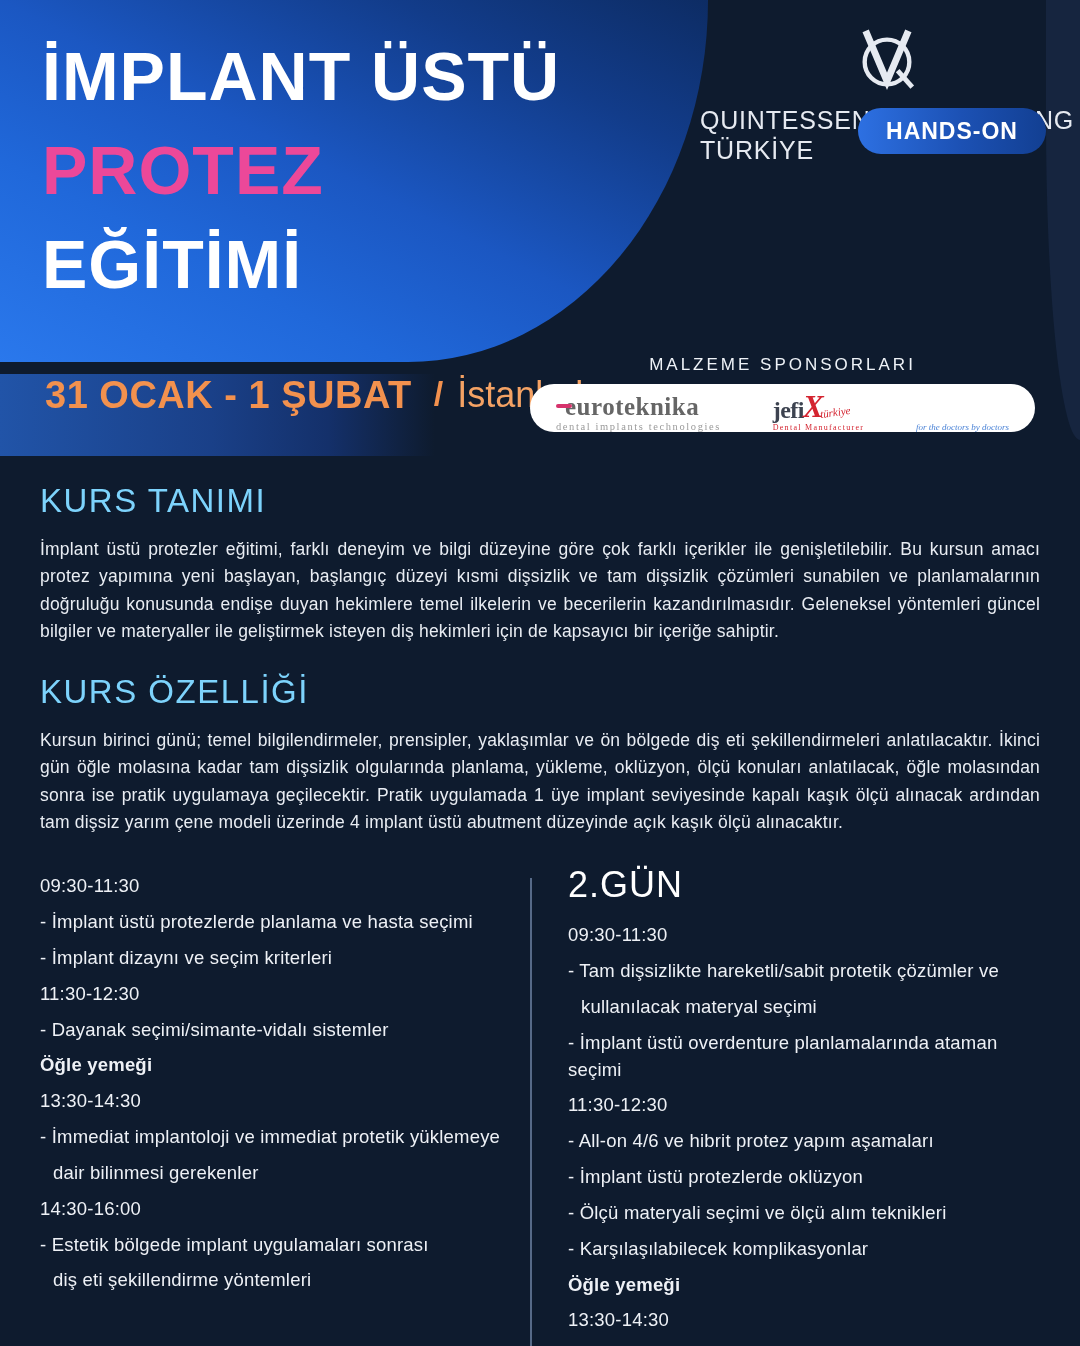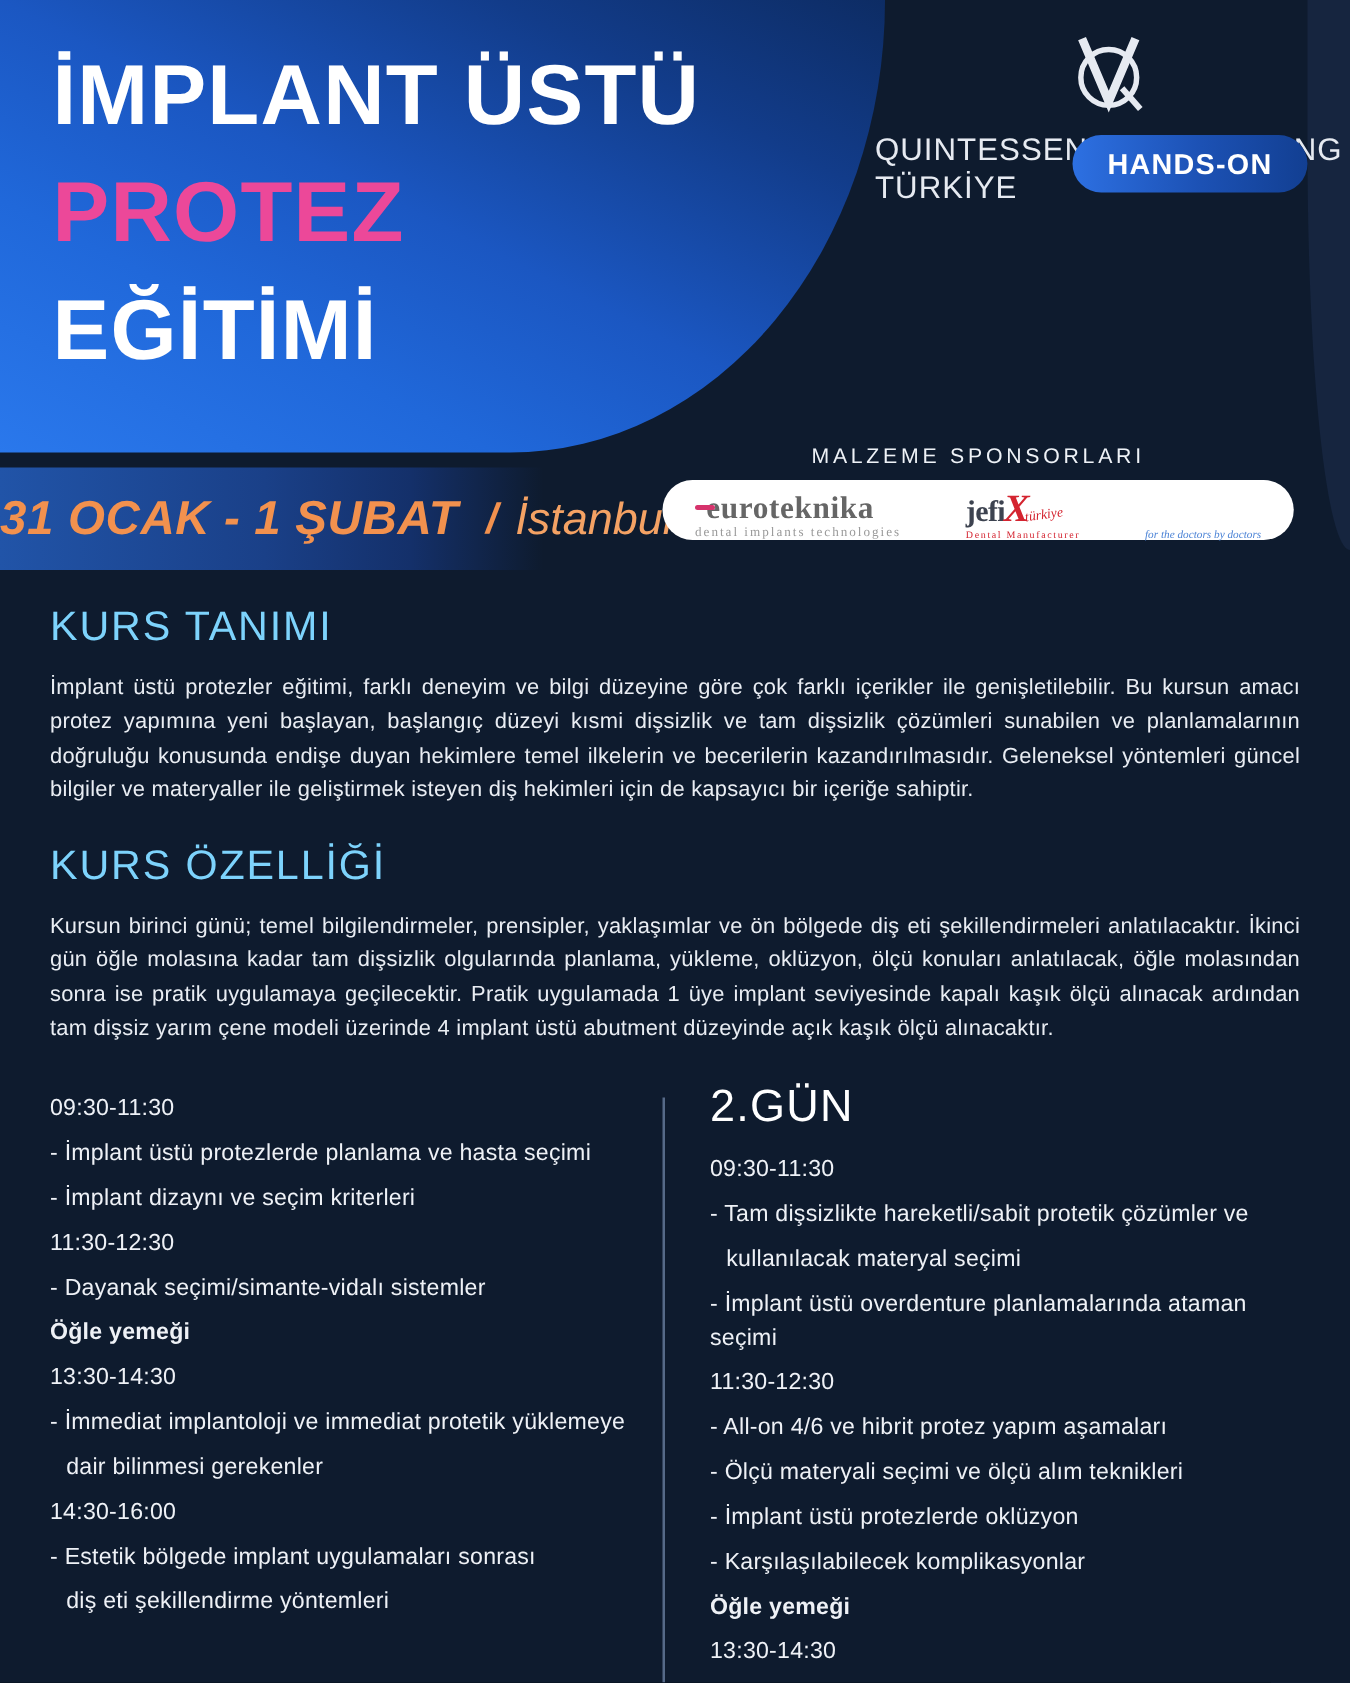--- a/index.html
+++ b/index.html
@@ -42,23 +42,22 @@
     position:absolute; left:858px; top:108px; width:188px; height:46px;
     border-radius:24px;
     background:linear-gradient(90deg,#2d70e2 0%, #1c51b4 55%, #123f92 100%);
     display:flex; align-items:center; justify-content:center;
     color:#fff; font-size:23px; font-weight:800; letter-spacing:1px;
   }
 
   
   .date-banner{
     position:absolute; top:374px; left:0; width:530px; height:82px;
-    display:flex; align-items:center; white-space:nowrap;
+    display:flex; padding-left:45px; white-space:nowrap;
     background:linear-gradient(90deg,#2154a8 0%, #1a4088 40%, #14306a 62%, rgba(14,27,46,0) 82%);
-    font-style:italic;
   }
   .date-banner .dates{ font-size:38px; font-weight:800; color:#f2914e; letter-spacing:0.5px; }
   .date-banner .slash{ font-size:34px; font-weight:800; color:#f2914e; margin:0 14px 0 22px; }
   .date-banner .city{ font-size:36px; font-weight:400; color:#f4a264; }
 
   
   .sponsors-label{
     position:absolute; top:355px; left:530px; width:505px;
     text-align:center; font-size:17px; letter-spacing:3px; color:#eef2f7;
   }
@@ -228,24 +227,24 @@
               <div class="cont">kullanılacak materyal seçimi</div>
             </li>
             <li class="bullet">
               <div>- İmplant üstü overdenture planlamalarında ataman seçimi</div>
             </li>
             <li class="time">11:30-12:30</li>
             <li class="bullet">
               <div>- All-on 4/6 ve hibrit protez yapım aşamaları</div>
             </li>
             <li class="bullet">
+              <div>- İmplant üstü protezlerde oklüzyon</div>
+            </li>
+            <li class="bullet">
               <div>- Ölçü materyali seçimi ve ölçü alım teknikleri</div>
-            </li>
-            <li class="bullet">
-              <div>- İmplant üstü protezlerde oklüzyon</div>
             </li>
             <li class="bullet">
               <div>- Karşılaşılabilecek komplikasyonlar</div>
             </li>
             <li class="label">Öğle yemeği</li>
             <li class="time">13:30-14:30</li>
             <li class="bullet">
               <div>- İmplant üstü protetik parçaların tanıtımı</div>
             </li>
           </ul>

